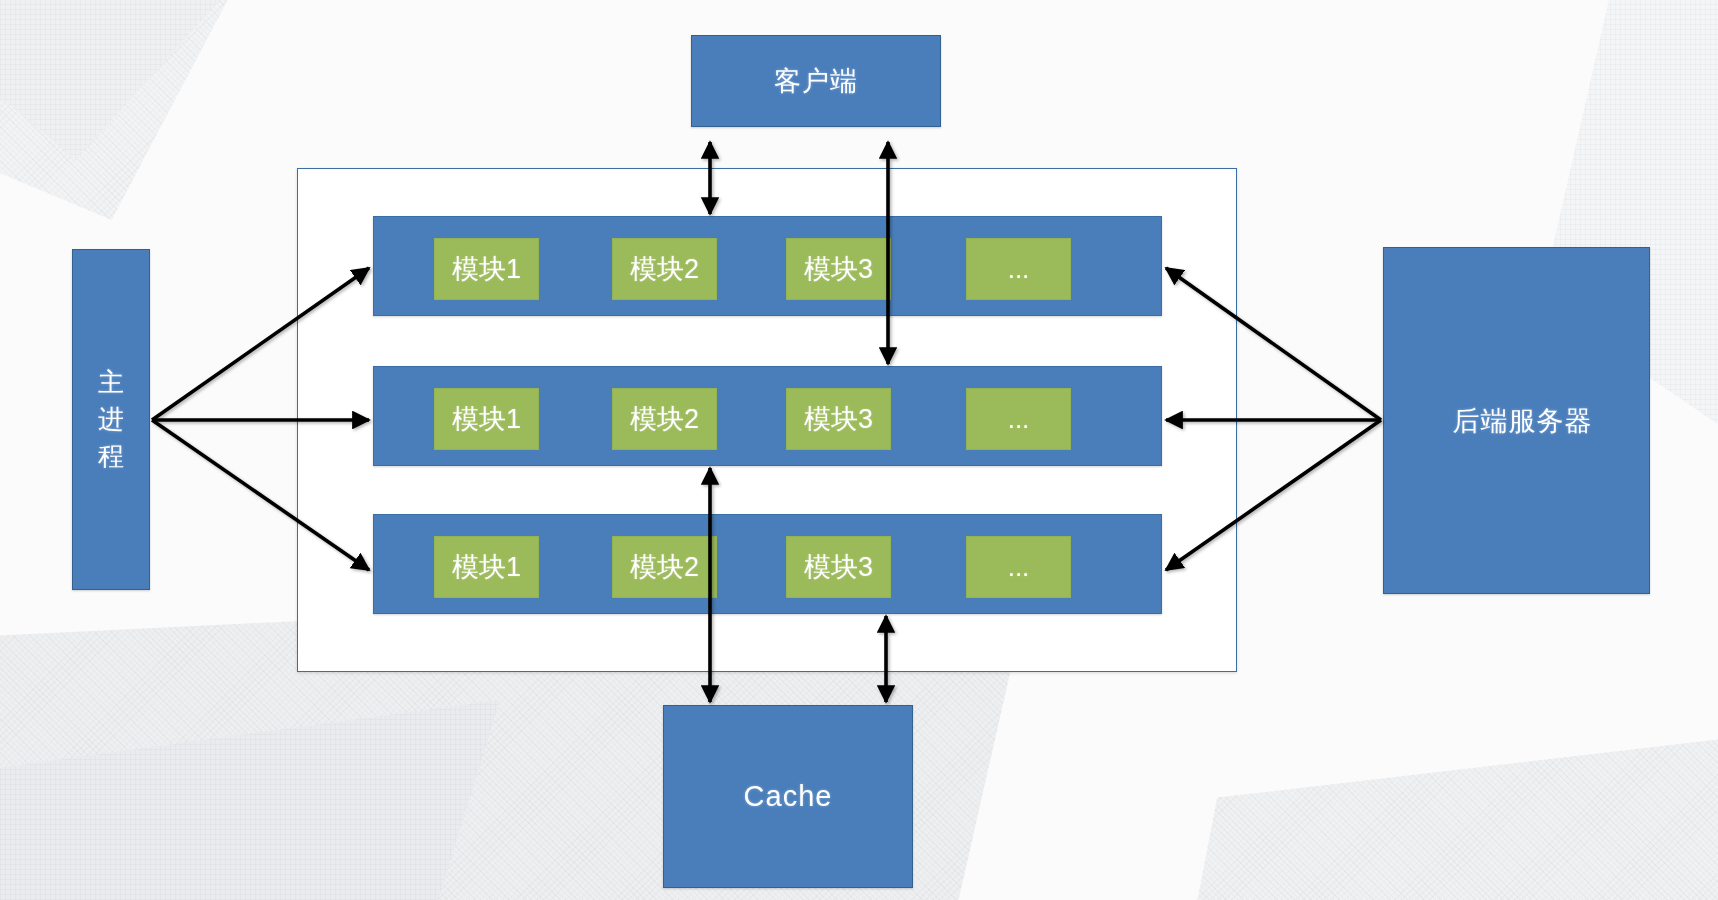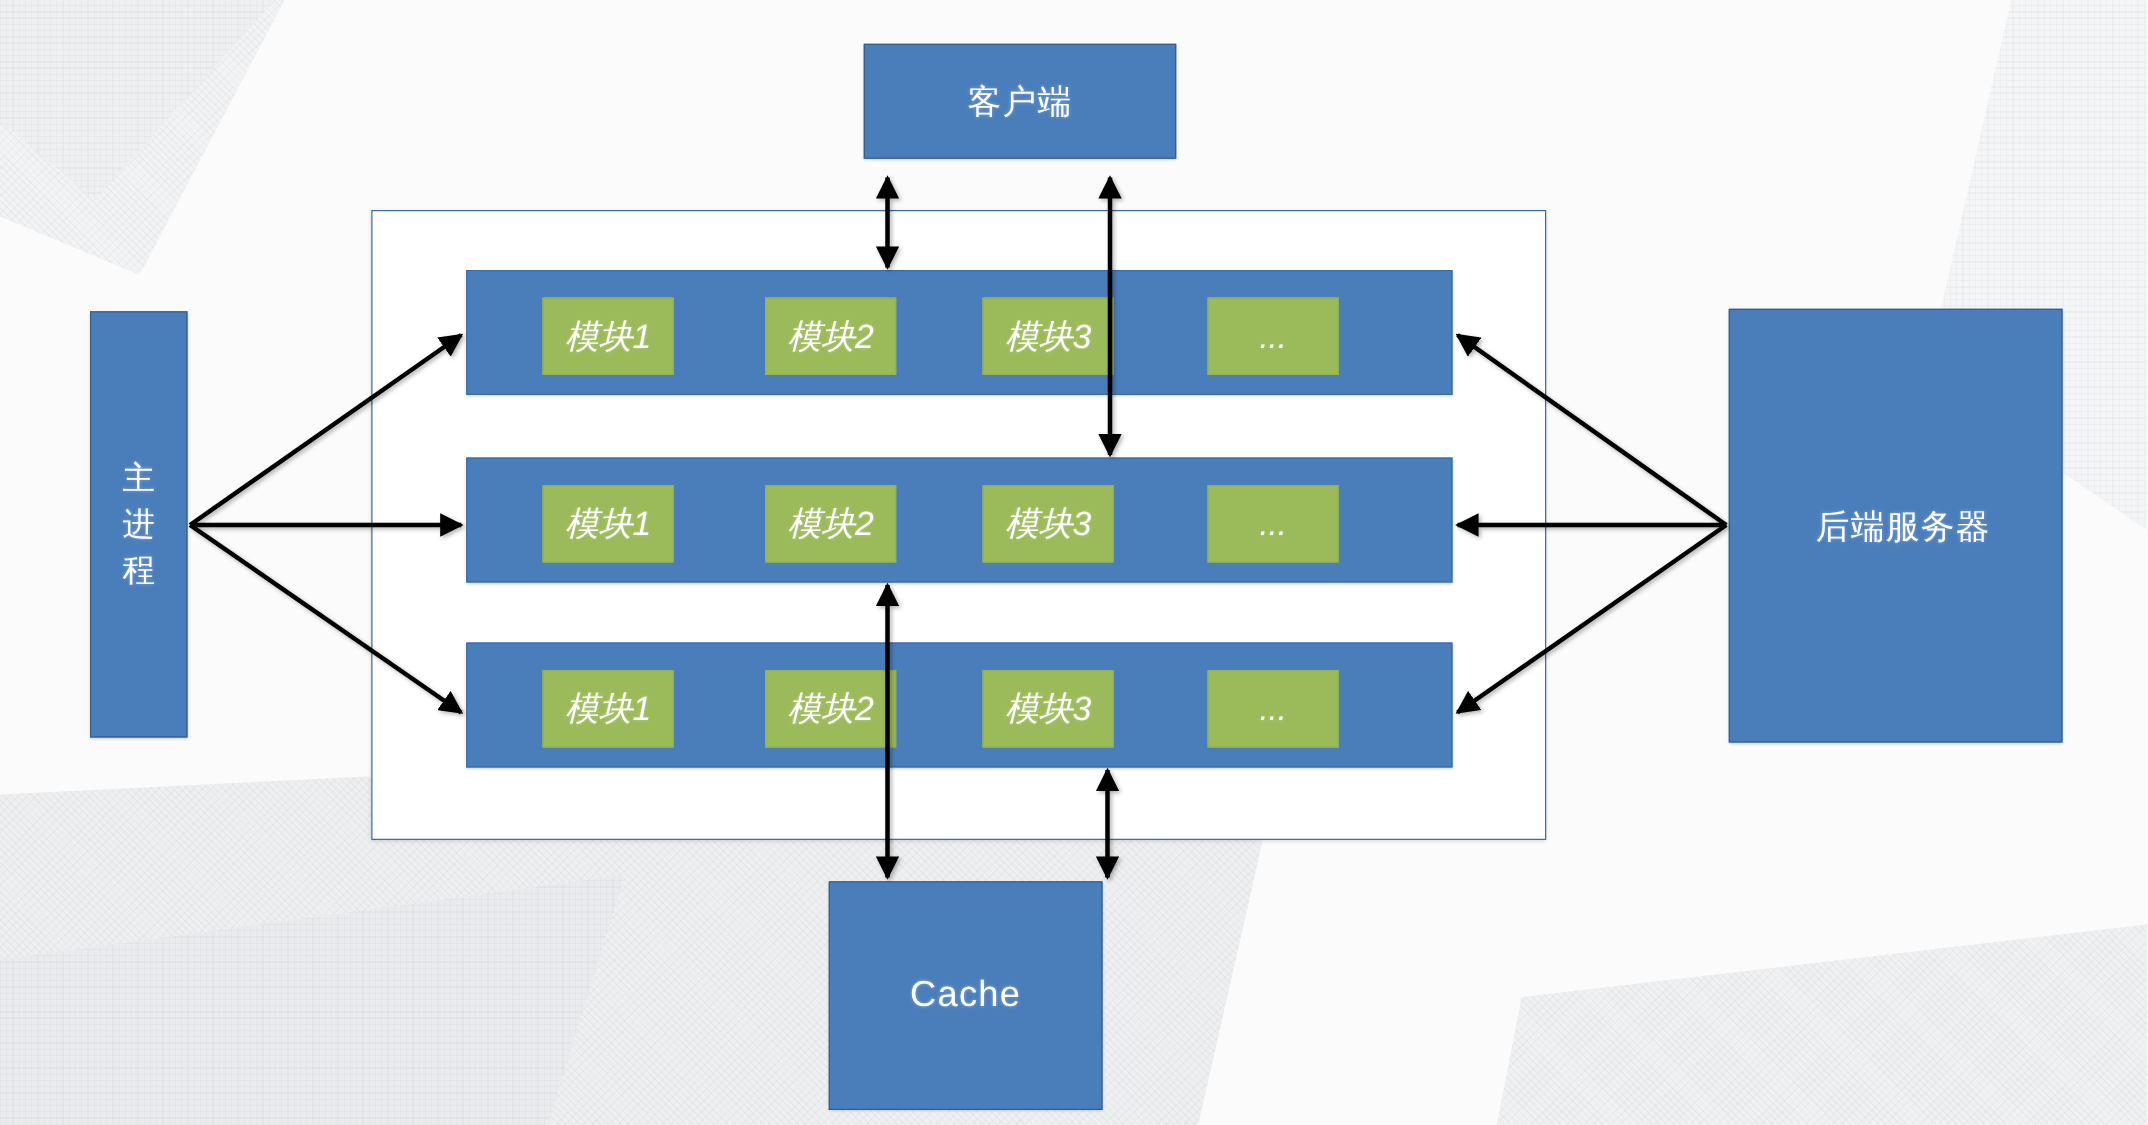--- a/index.html
+++ b/index.html
@@ -70,21 +70,20 @@
     box-shadow: 0 1px 3px rgba(0,0,0,0.14);
   }
 
   
   .worker-row {
     position: absolute;
     box-sizing: border-box;
     background: #4a7ebb;
     border: 1px solid #3a6ea5;
     box-shadow: 0 1px 2px rgba(0,0,0,0.18);
-    font-style: italic;
   }
   .module-box {
     position: absolute;
     box-sizing: border-box;
     background: #9bba59;
     border: 1px solid #93b353;
     color: #ffffff;
     display: flex;
     align-items: center;
     justify-content: center;
@@ -128,21 +127,21 @@
       <span>主</span>
       <span>进</span>
       <span>程</span>
     </div>
   </div>
 
   <div class="node" id="backend-server-node" style="left:1383px; top:247px; width:267px; height:347px;padding-left:12px;">
     <span>后端服务器</span>
   </div>
 
-  <div class="node" id="cache-node" style="left:663px; top:705px; width:219px; height:183px; font-size:29px;">
+  <div class="node" id="cache-node" style="left:663px; top:705px; width:250px; height:183px; font-size:29px;">
     <span>Cache</span>
   </div>
 
   <div id="process-container" style="left:297px; top:168px; width:940px; height:504px;"></div>
 
   <div class="worker-row" style="left:373px; top:216px; width:789px; height:100px;">
     <div class="module-box" style="left:60px; top:21px; width:105px; height:62px;">
       <span>模块1</span>
     </div>
     <div class="module-box" style="left:238px; top:21px; width:105px; height:62px;">

